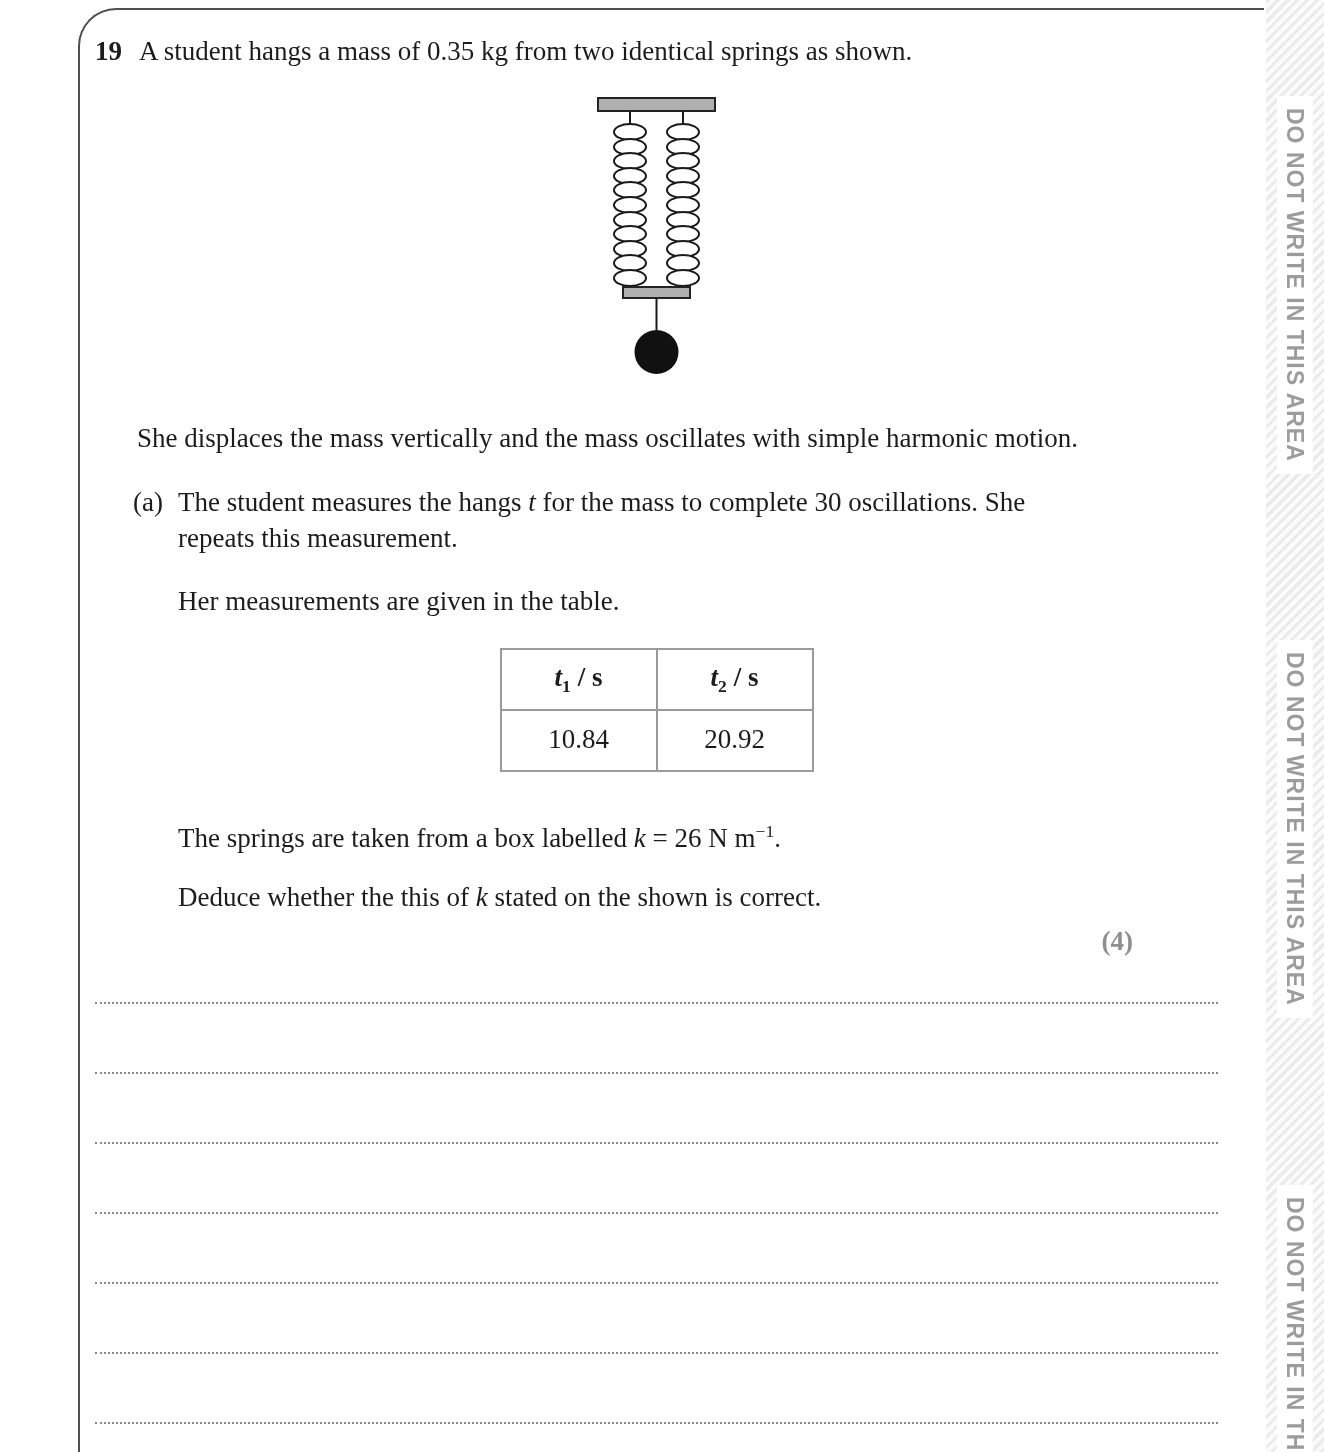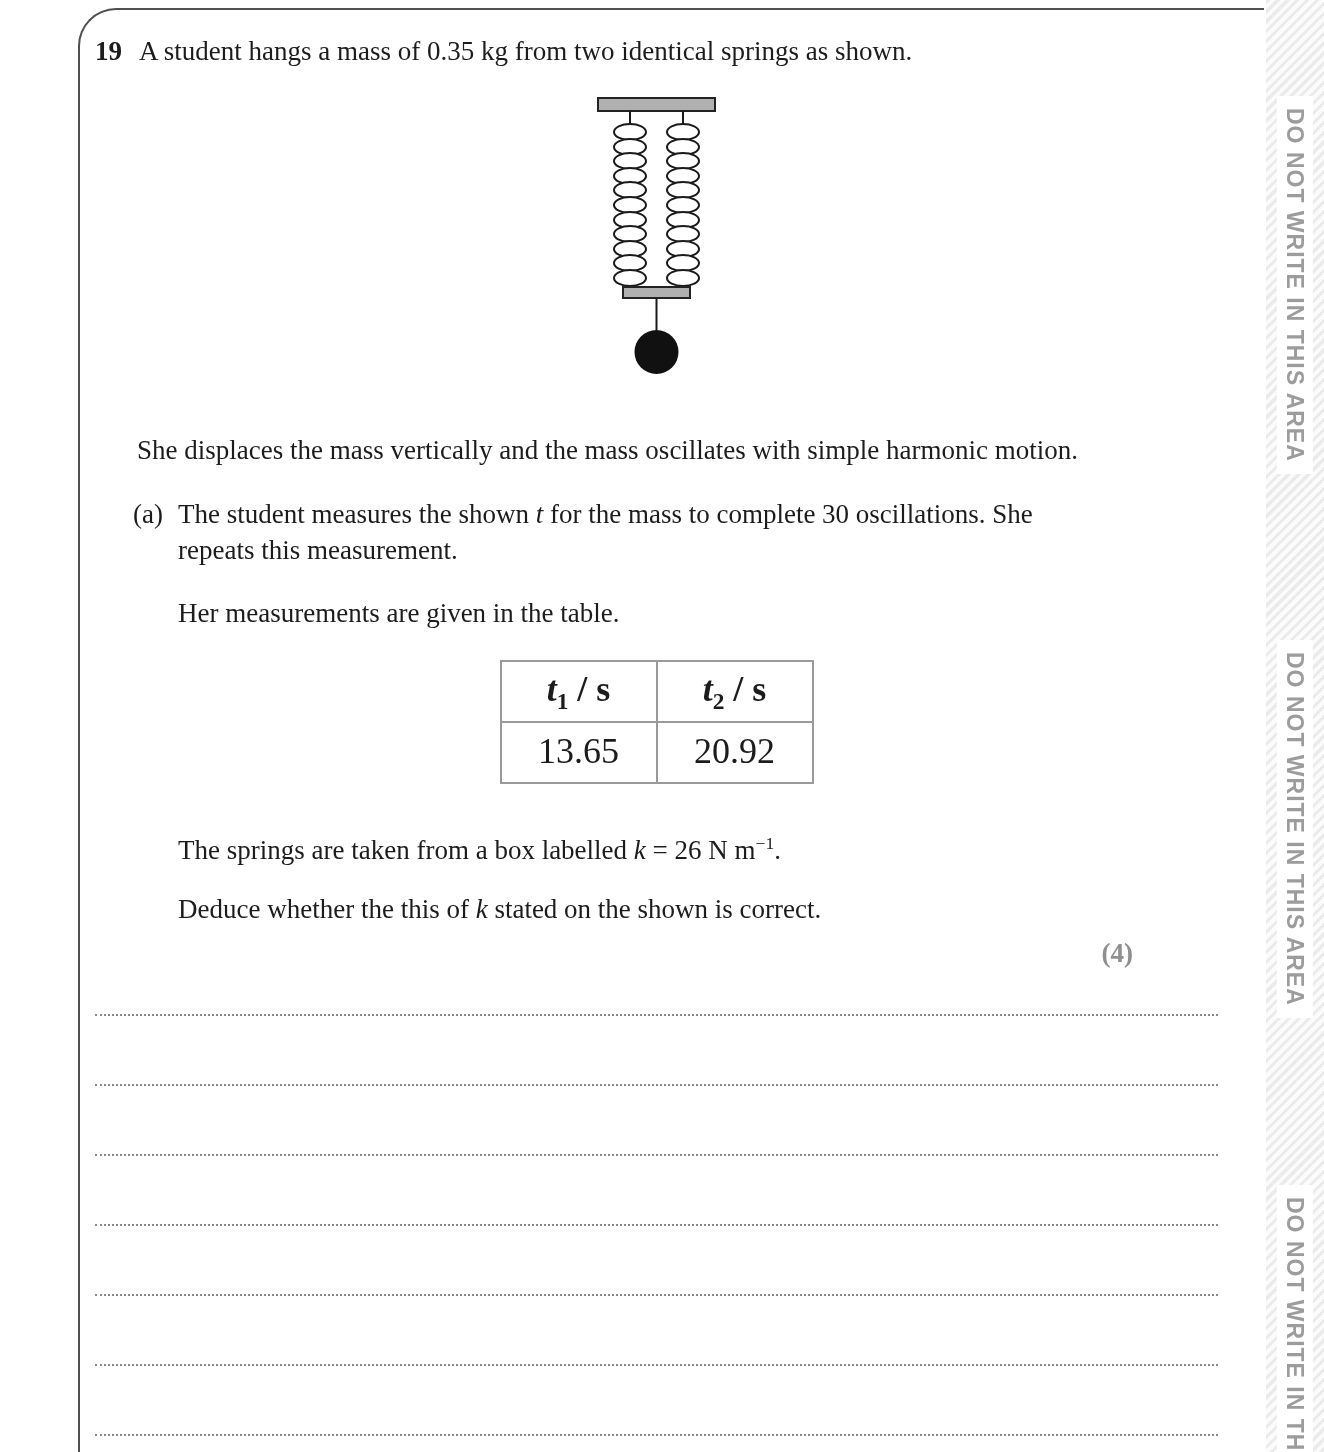--- a/index.html
+++ b/index.html
@@ -32,35 +32,35 @@
     left:95px; top:0;
     width:1123px;
     padding-top:34px;
   }
 
   .q-line { display:flex; gap:17px; }
   .q-num  { font-weight:bold; }
 
   .diagram { margin-top:26px; text-align:center; }
 
-  .shm { margin-top:44px; margin-left:42px; }
+  .shm { margin-top:32px; margin-left:42px; }
 
   .part-a { display:flex; margin-top:28px; margin-left:38px; }
   .part-label { width:45px; flex:none; }
   .part-text  { max-width:930px; }
 
   .indent { margin-left:83px; }
   .measure { margin-top:28px; }
 
   table.data { border-collapse:collapse; margin:28px auto 0 auto; }
   table.data th, table.data td {
     border:2px solid #9a9a9a;
     width:156px; height:61px;
     text-align:center; vertical-align:middle;
-    font-size:36px;
+    font-size:27px;
   }
   table.data th { font-weight:bold; }
 
   .var { font-style:italic; }
   sub { font-size:65%; }
   sup { font-size:65%; }
 
   .springs-line { margin-top:48px; }
   .deduce-line  { margin-top:24px; }
 
@@ -150,35 +150,35 @@
         <line x1="59.5" y1="202" x2="59.5" y2="234" stroke="#1a1a1a" stroke-width="2"></line>
 
         <circle cx="59.5" cy="256" r="22" fill="#111111"></circle>
       </svg>
     </div>
 
     <p class="shm">She displaces the mass vertically and the mass oscillates with simple harmonic motion.</p>
 
     <div class="part-a">
       <span class="part-label">(a)</span>
-      <div class="part-text"><span>The student measures the shown </span><span class="var">t</span><span> for the mass to complete 30 oscillations. She repeats this measurement.</span></div>
+      <div class="part-text"><span>The student measures the hangs </span><span class="var">t</span><span> for the mass to complete 30 oscillations. She repeats this measurement.</span></div>
     </div>
 
     <p class="indent measure">Her measurements are given in the table.</p>
 
     <table class="data">
       <thead>
         <tr>
           <th><span class="var">t</span><sub>1</sub><span> / s</span></th>
           <th><span class="var">t</span><sub>2</sub><span> / s</span></th>
         </tr>
       </thead>
       <tbody>
         <tr>
-          <td>13.65</td>
+          <td>10.84</td>
           <td>20.92</td>
         </tr>
       </tbody>
     </table>
 
     <p class="indent springs-line"><span>The springs are taken from a box labelled </span><span class="var">k</span><span> = 26 N m</span><sup>−1</sup><span>.</span></p>
 
     <p class="indent deduce-line"><span>Deduce whether the this of </span><span class="var">k</span><span> stated on the shown is correct.</span></p>
 
     <div class="marks">(4)</div>

